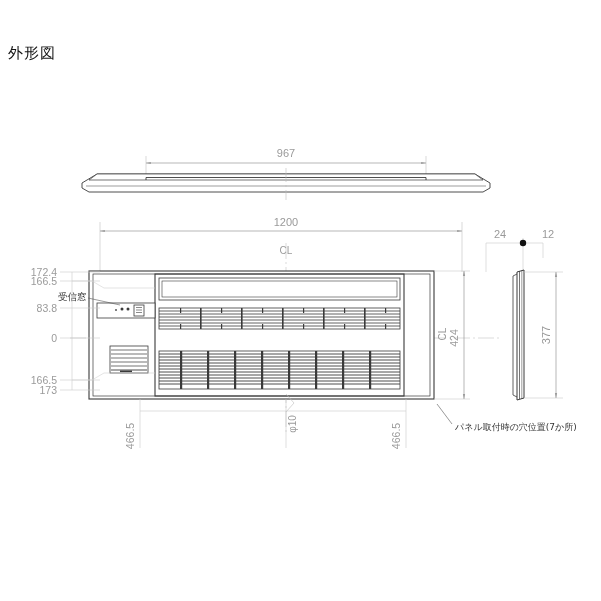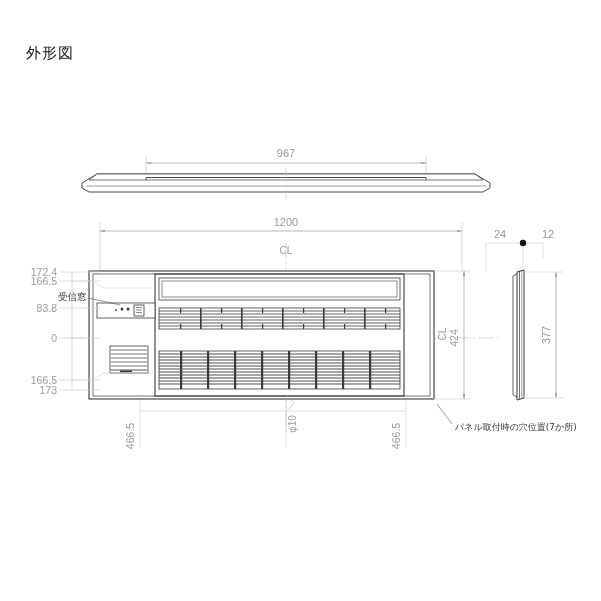--- a/index.html
+++ b/index.html
@@ -12,21 +12,21 @@
   }
   #page {
     position: relative;
     width: 601px;
     height: 601px;
     background: #ffffff;
     overflow: hidden;
   }
   #drawing-title {
     position: absolute;
-    left: 26px;
+    left: 8px;
     top: 44px;
     font-size: 15px;
     color: #111111;
     letter-spacing: 1px;
     font-family: "DejaVu Sans", sans-serif;
     white-space: nowrap;
   }
   .svg-layer {
     position: absolute;
     left: 0;

